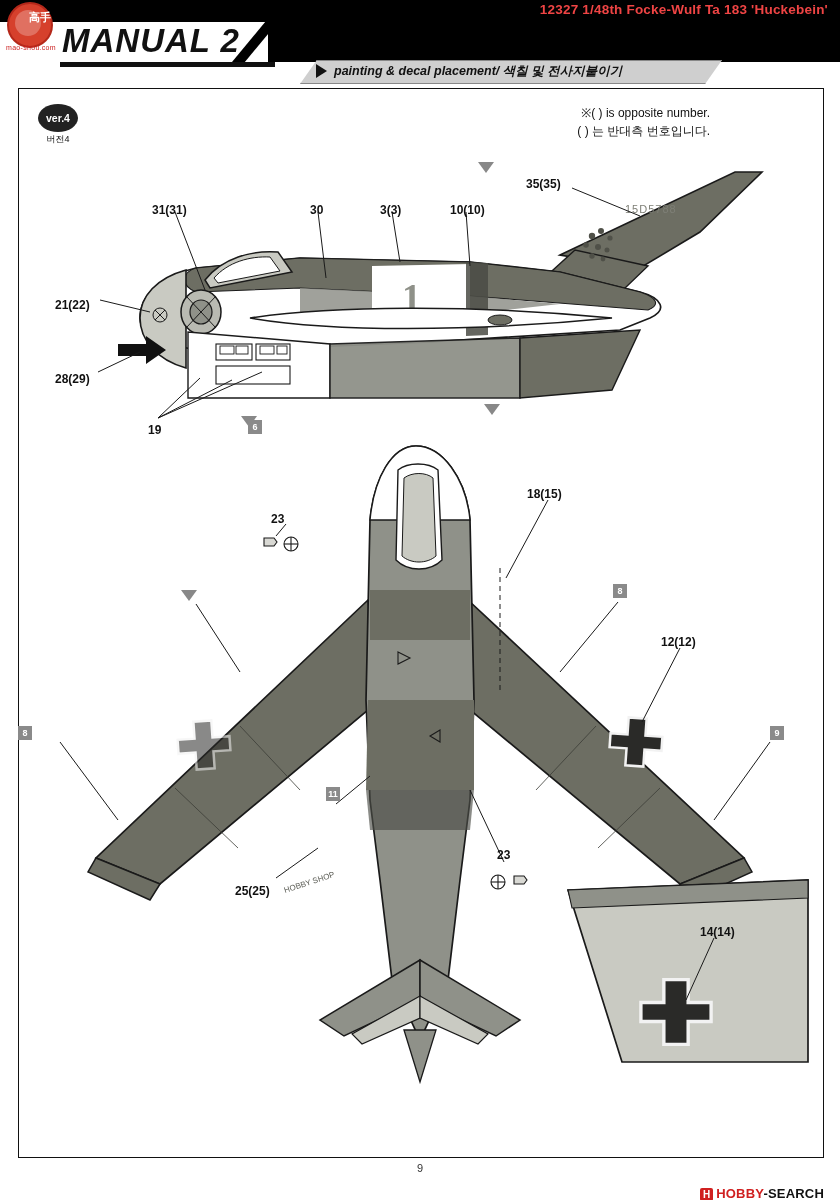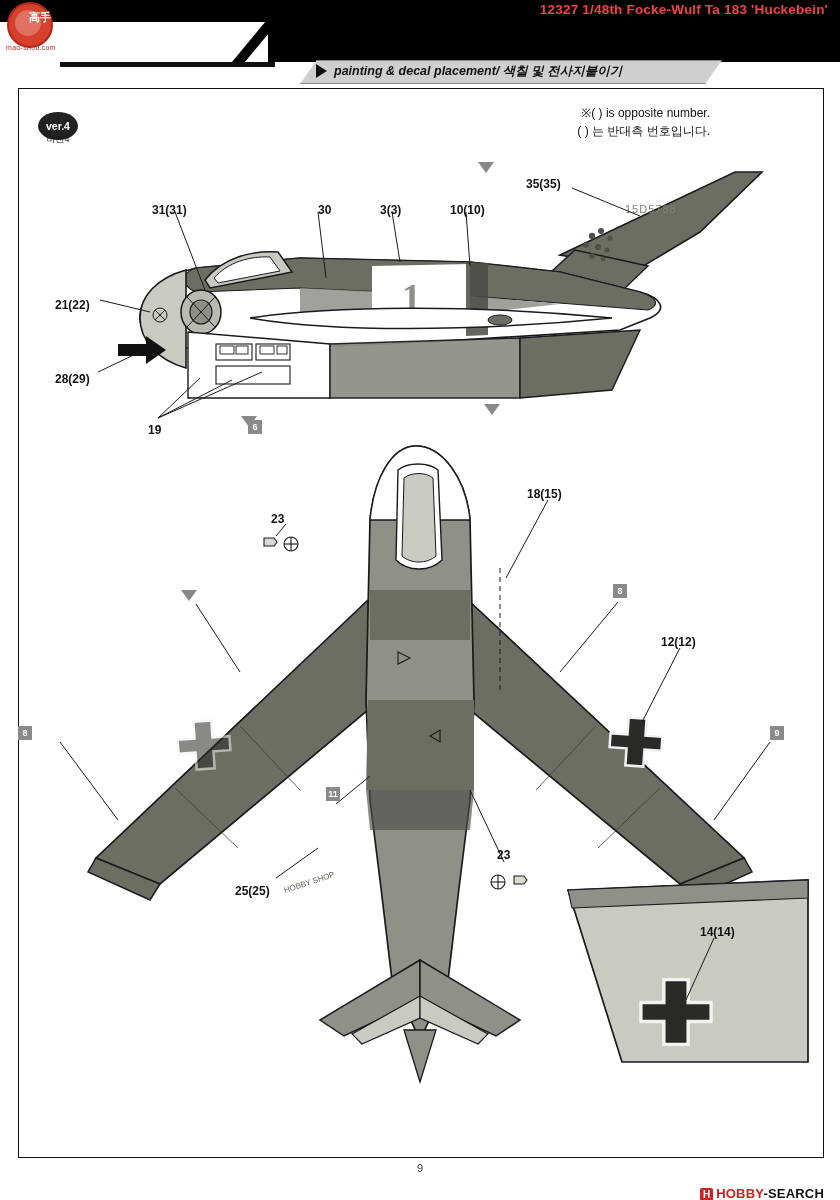--- a/index.html
+++ b/index.html
@@ -82,21 +82,21 @@
     position:absolute;left:18px;top:88px;width:804px;height:1068px;
     border:1px solid #111;
   }
   
   .ver{
     position:absolute;left:38px;top:104px;width:42px;height:42px;
   }
   .ver .circle{
     position:absolute;left:0;top:0;width:40px;height:28px;border-radius:50%;
     background:#222;color:#fff;font-size:10.5px;font-weight:bold;
-    display:flex;align-items:center;justify-content:center;margin-top:8px;
+    display:flex;align-items:center;justify-content:center;
   }
   .ver .kr{
     position:absolute;left:0;top:29px;width:40px;text-align:center;font-size:9px;color:#111;
   }
   .caption{
     position:absolute;left:92px;top:106px;font-size:12.5px;line-height:19px;color:#111;
   }
   .note{
     position:absolute;right:130px;top:104px;font-size:12px;line-height:18px;color:#111;text-align:right;
   }
@@ -136,20 +136,21 @@
 <body>
 
 <div class="page">
 
   <div class="hdr-bar">
     <div class="hdr-black"></div>
     <div class="hdr-black-lower"></div>
     <div class="hdr-diag"></div>
     <div class="hdr-kit">12327 1/48th Focke-Wulf  Ta 183 'Huckebein'</div>
   </div>
+  <div class="manual-title">MANUAL 2</div>
   <div class="manual-underline"></div>
 
   <div class="stamp">
     <div class="c1"></div>
     <div class="c2"></div>
     <div class="txt">高手</div>
     <div class="sub">mao-shou.com</div>
   </div>
 
   <div class="sub-banner">
@@ -341,21 +342,21 @@
         <path d="M60,742 L118,820"></path>
         <path d="M770,742 L714,820"></path>
         <path d="M196,604 L240,672"></path>
         <path d="M618,602 L560,672"></path>
         <path d="M336,804 L370,776"></path>
       </g>
     </g>
   </svg>
 
   <div class="lbl" style="left:152px;top:203px">31(31)</div>
-  <div class="lbl" style="left:318px;top:203px">30</div>
+  <div class="lbl" style="left:310px;top:203px">30</div>
   <div class="lbl" style="left:380px;top:203px">3(3)</div>
   <div class="lbl" style="left:450px;top:203px">10(10)</div>
   <div class="lbl" style="left:526px;top:177px">35(35)</div>
   <div class="lbl" style="left:55px;top:298px">21(22)</div>
   <div class="lbl" style="left:55px;top:372px">28(29)</div>
   <div class="lbl" style="left:148px;top:423px">19</div>
 
   <div class="lbl" style="left:271px;top:512px">23</div>
   <div class="lbl" style="left:527px;top:487px">18(15)</div>
   <div class="lbl" style="left:661px;top:635px">12(12)</div>

